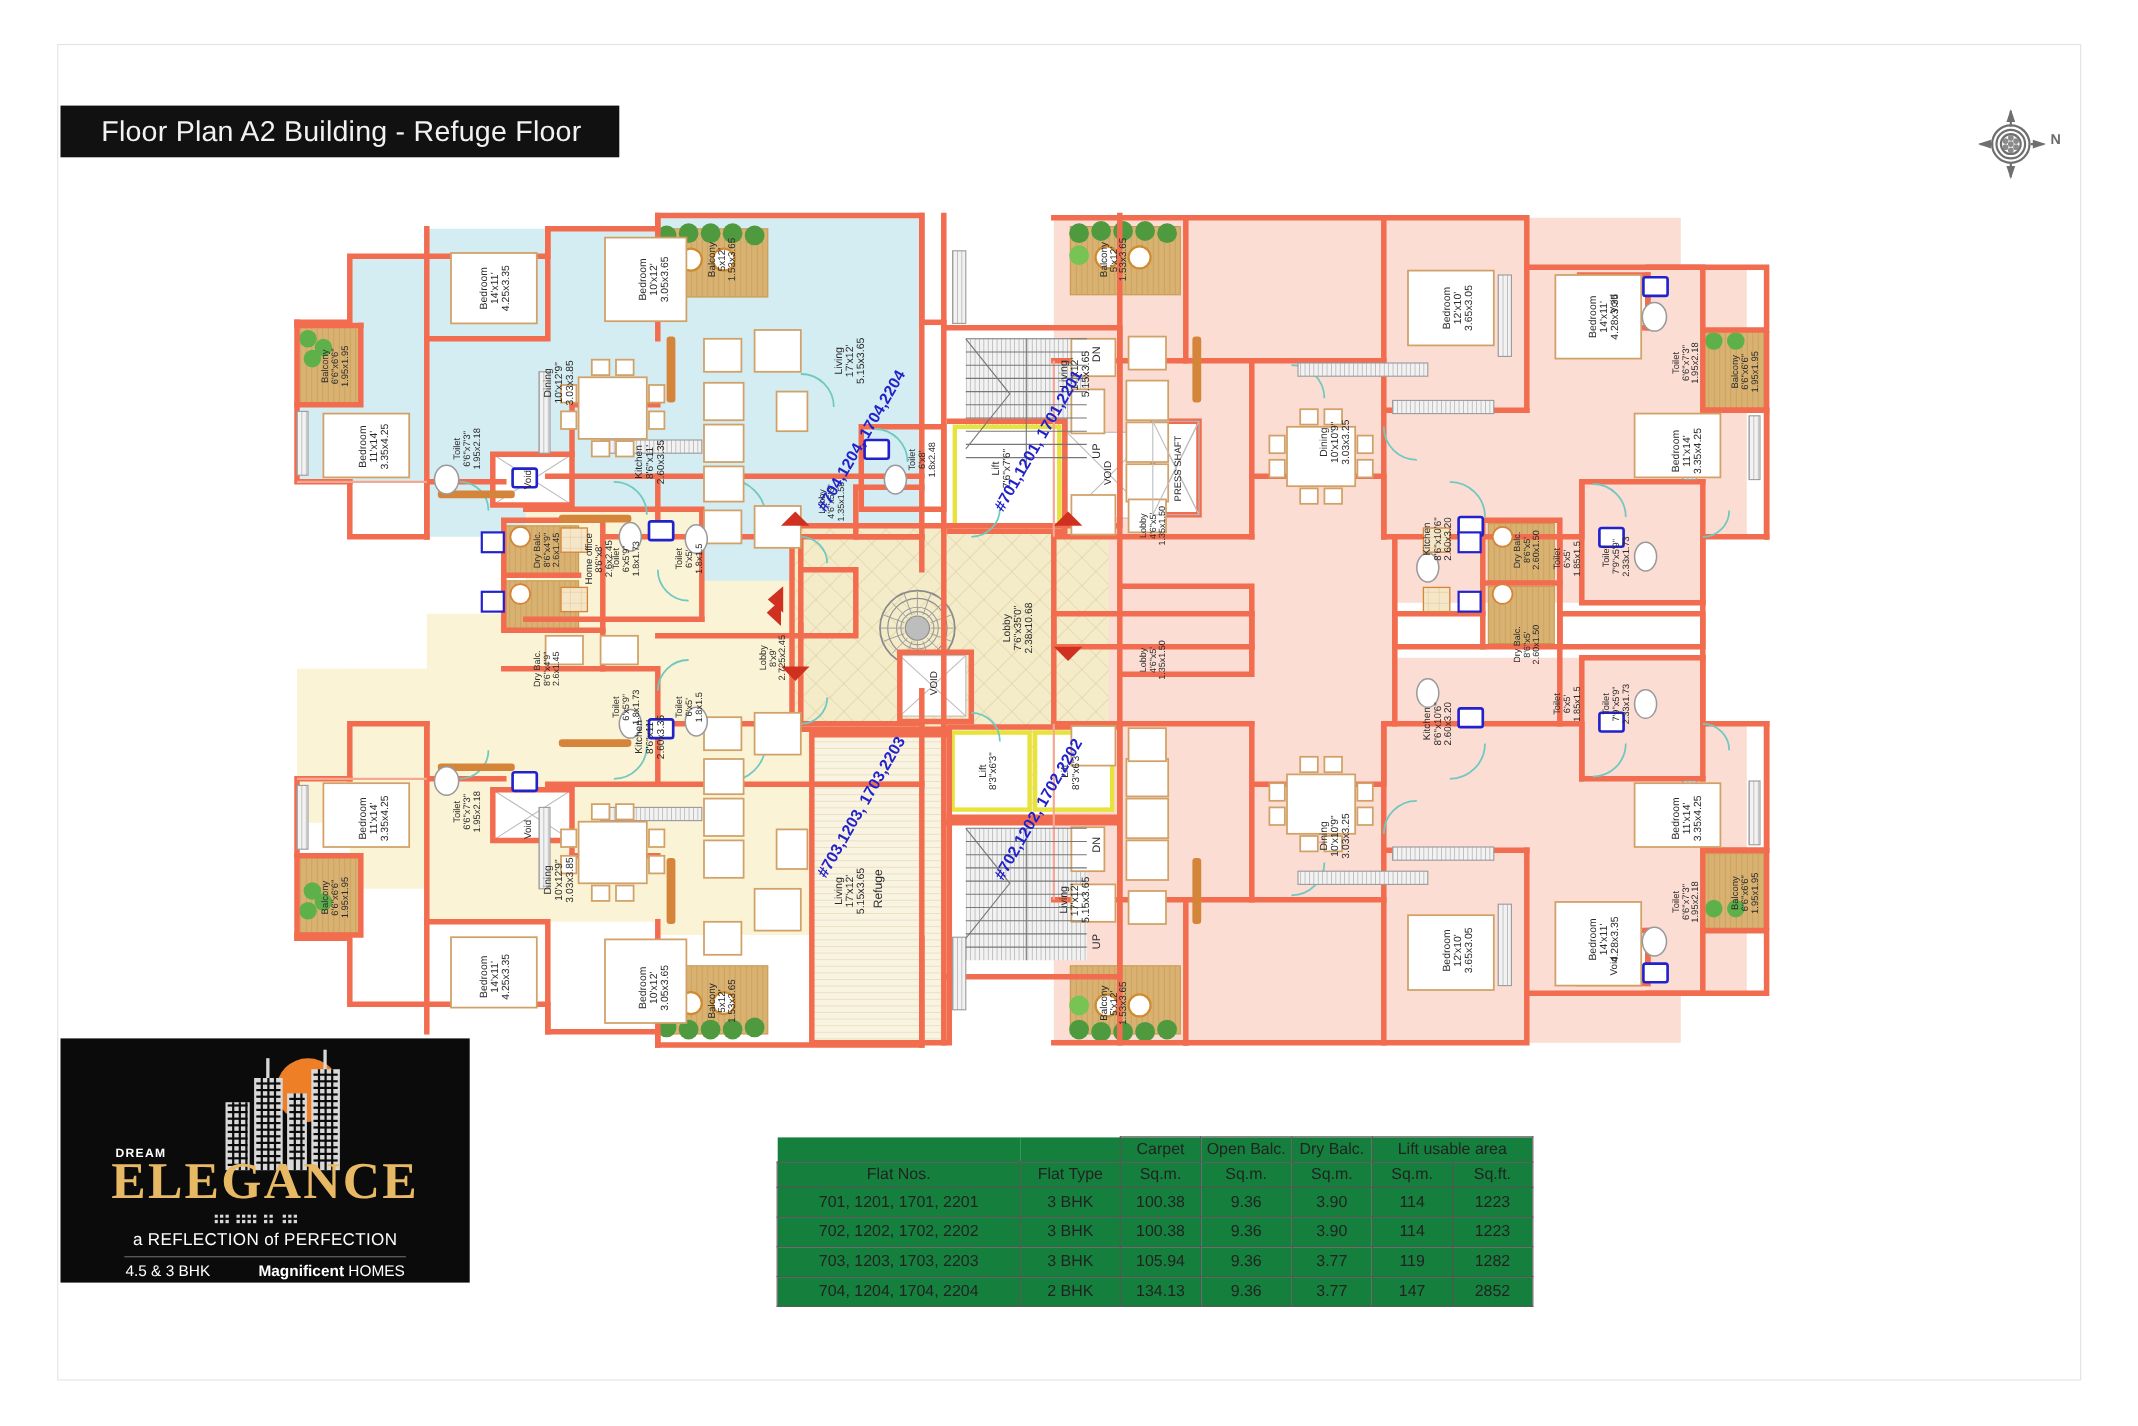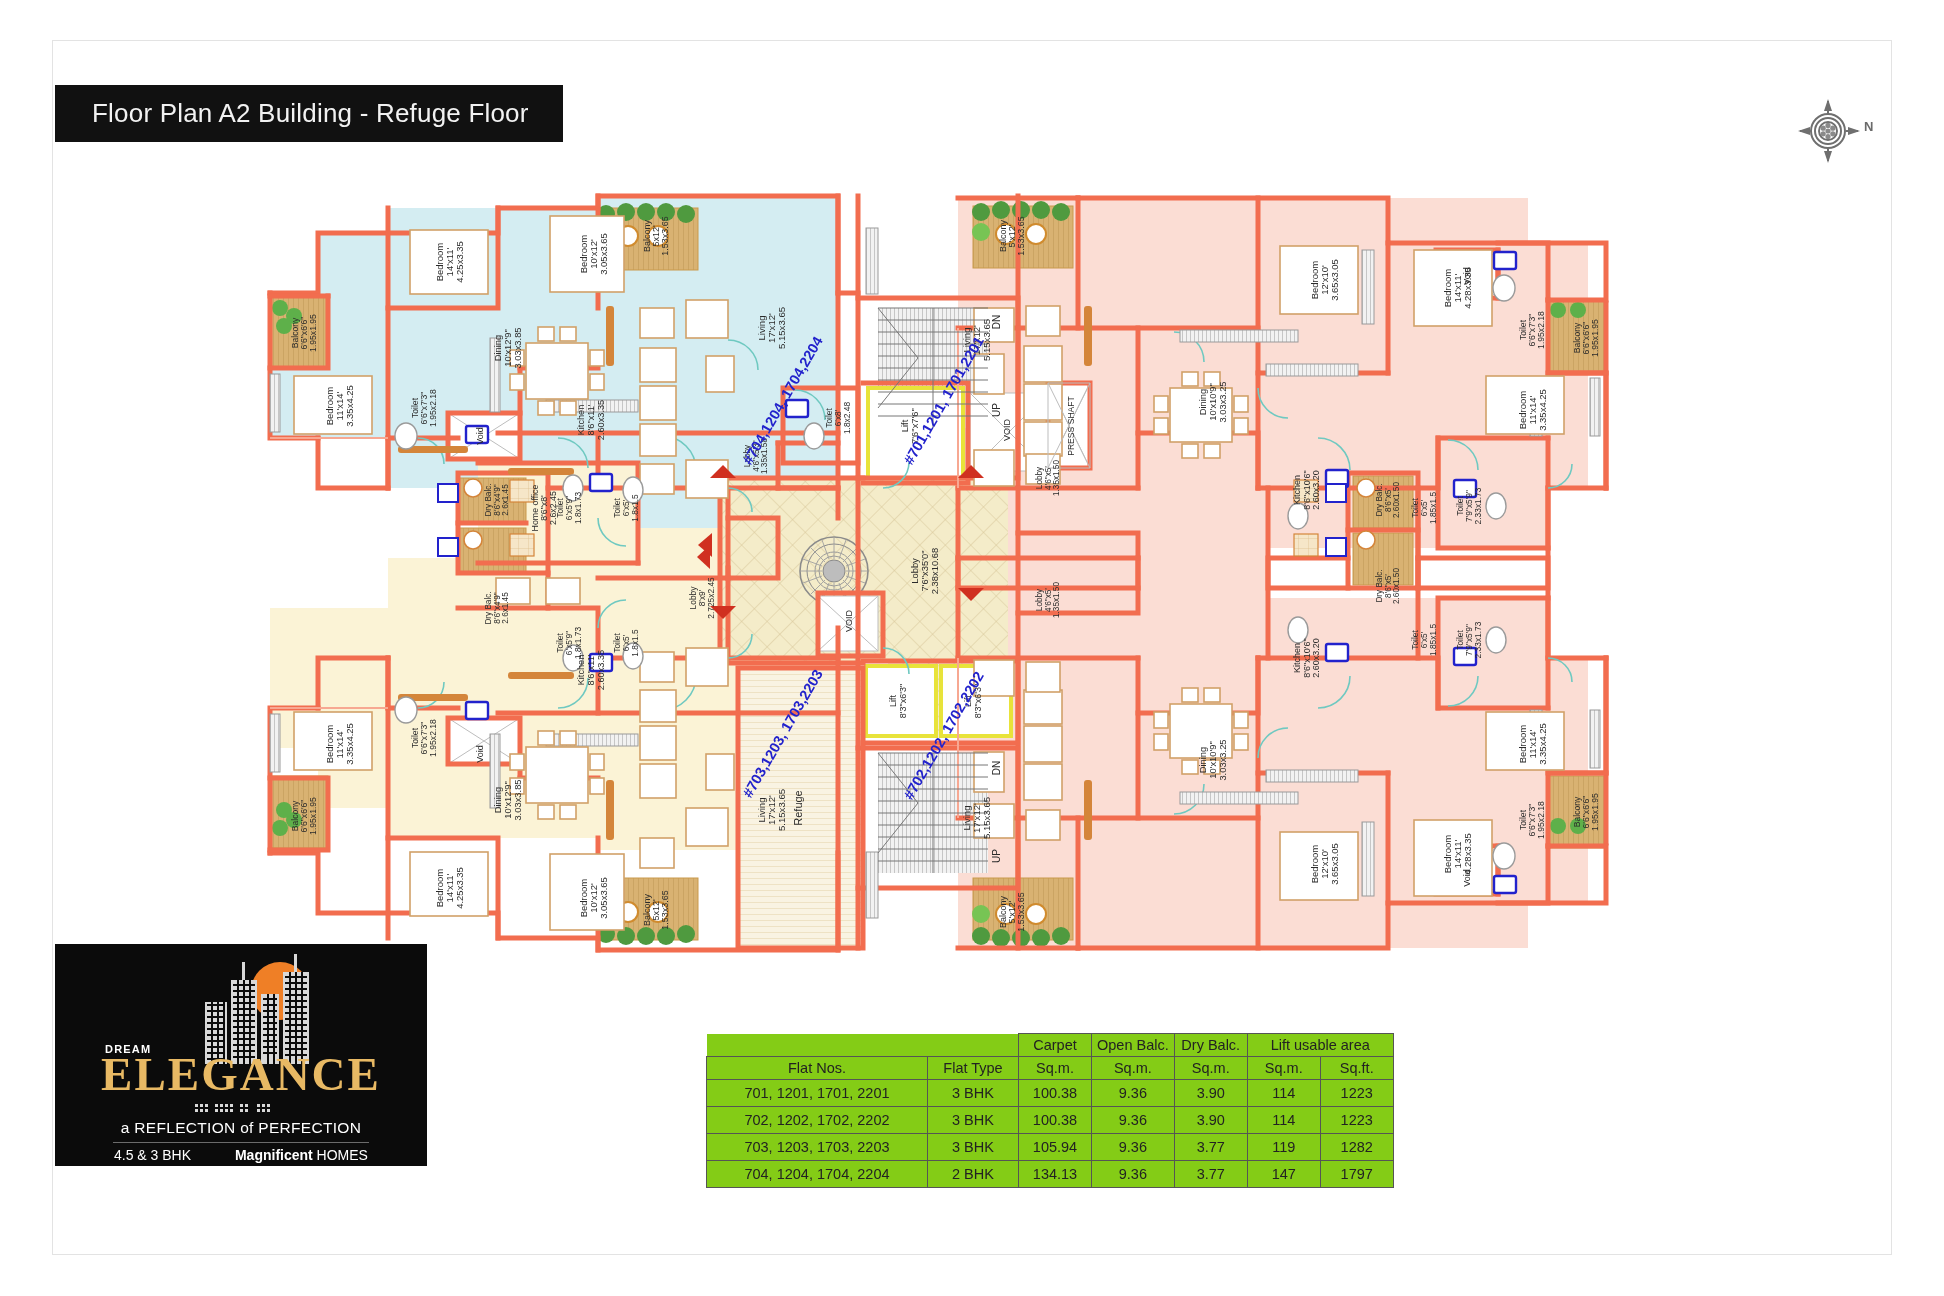--- a/index.html
+++ b/index.html
@@ -2,21 +2,21 @@
 <html><head>
 <meta charset="utf-8">
 <title>Floor Plan A2 Building - Refuge Floor</title>
 <style>
   html,body{margin:0;padding:0;background:#ffffff;}
   body{width:1944px;height:1296px;font-family:"Liberation Sans",sans-serif;overflow:hidden;}
   #page{position:relative;width:1944px;height:1296px;background:#fff;}
   #sheet{position:absolute;left:52px;top:40px;width:1840px;height:1215px;background:#fff;border:1px solid #e3e3e3;box-sizing:border-box;}
 
   
-  #title-bar{position:absolute;left:55px;top:85px;width:508px;height:57px;background:#111111;display:flex;align-items:center;}
+  #title-bar{position:absolute;left:55px;top:96px;width:508px;height:47px;background:#111111;display:flex;align-items:center;}
   #title-bar .t{color:#f2f2f2;font-size:26px;font-weight:400;letter-spacing:.2px;padding-left:37px;}
 
   
   #compass{position:absolute;left:1798px;top:95px;width:90px;height:70px;}
   #compass .lbl{position:absolute;left:66px;top:24px;font-size:13px;font-weight:700;color:#6b6b6b;}
 
   
   #plan{position:absolute;left:258px;top:188px;width:1440px;height:770px;}
   #plan svg{display:block;}
 
@@ -27,21 +27,21 @@
   #logo .brandsm{position:absolute;left:50px;top:99px;font-size:11px;color:#fff;font-weight:700;letter-spacing:1.2px;}
   #logo .brand{position:absolute;left:46px;top:107px;width:280px;text-align:center;font-family:"Liberation Serif",serif;font-weight:700;font-size:47px;color:#e8b964;letter-spacing:2px;line-height:1;}
   #logo .dots{position:absolute;left:140px;top:160px;width:92px;height:10px;}
   #logo .tag{position:absolute;left:26px;top:175px;width:320px;text-align:center;font-size:15.5px;color:#fff;letter-spacing:.3px;}
   #logo .rule{position:absolute;left:58px;top:198px;width:256px;height:1px;background:#6b6b6b;}
   #logo .tag2{position:absolute;left:26px;top:203px;width:320px;text-align:center;font-size:14px;color:#fff;}
   #logo .tag2 b{font-weight:700;margin-left:40px;}
 
   
   #areatable{position:absolute;left:706px;top:1033px;border-collapse:collapse;}
-  #areatable td,#areatable th{border:1px solid #555;font-size:14.5px;color:#222;font-weight:400;text-align:center;padding:3px 5px;background:#84cc16;}
+  #areatable td,#areatable th{border:1px solid #555;font-size:14.5px;color:#222;font-weight:400;text-align:center;padding:3px 5px;background:#15803d;}
   #areatable .hd{font-size:14.5px;}
   #areatable td.flatnos{min-width:210px;}
   #areatable td.ftype{min-width:80px;}
   #areatable td.num{min-width:62px;}
   #areatable tr.bodyrow td{height:20px;}
   .nb{border:0 !important;}
 </style>
 </head>
 <body>
 
@@ -1122,18 +1122,18 @@
       <td class="num">119</td>
       <td class="num">1282</td>
     </tr>
     <tr class="bodyrow">
       <td class="flatnos">704, 1204, 1704, 2204</td>
       <td class="ftype">2 BHK</td>
       <td class="num">134.13</td>
       <td class="num">9.36</td>
       <td class="num">3.77</td>
       <td class="num">147</td>
-      <td class="num">1797</td>
+      <td class="num">2852</td>
     </tr>
   </tbody>
     </table>
 
 </div>
 
 </body></html>

